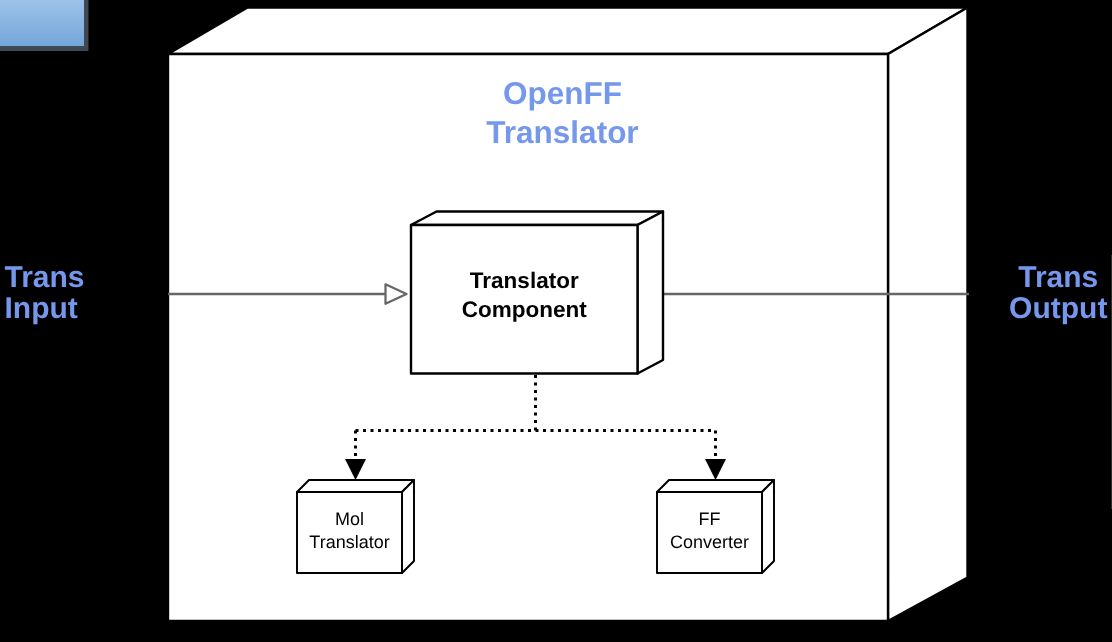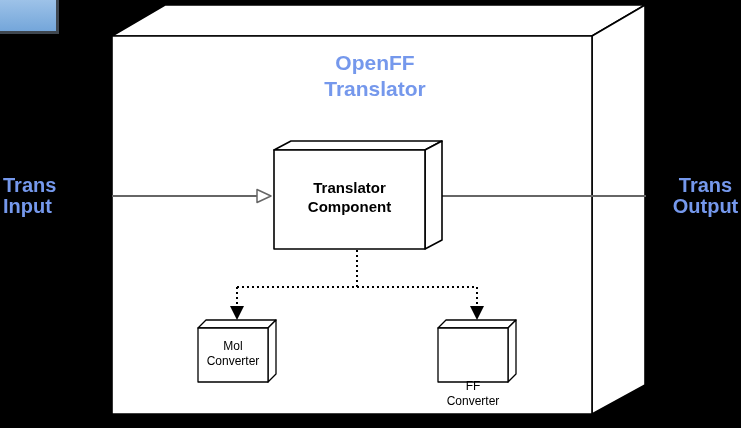--- a/index.html
+++ b/index.html
@@ -51,21 +51,20 @@
     width: 70px;
     font-size: 12px;
     line-height: 15px;
   }
   #ff-converter-label {
     left: 438px;
     top: 339px;
     width: 70px;
     font-size: 12px;
     line-height: 15px;
-    margin-top: 40px;
   }
   #trans-input-label {
     left: 3px;
     top: 175px;
     font-size: 20px;
     line-height: 21px;
     text-align: left;
   }
   #trans-output-label {
     left: 655px;
@@ -137,21 +136,21 @@
     </g>
   </svg>
 
   <div id="container-title" class="label center blue-label">OpenFF
 Translator</div>
 
   <div id="translator-component-label" class="label center">Translator
 Component</div>
 
   <div id="mol-converter-label" class="label center">Mol
-Converter</div>
+Translator</div>
 
   <div id="ff-converter-label" class="label center">FF
 Converter</div>
 
   <div id="trans-input-label" class="label blue-label">Trans
 Input</div>
 
   <div id="trans-output-label" class="label blue-label">Trans
 Output</div>
 </div>

